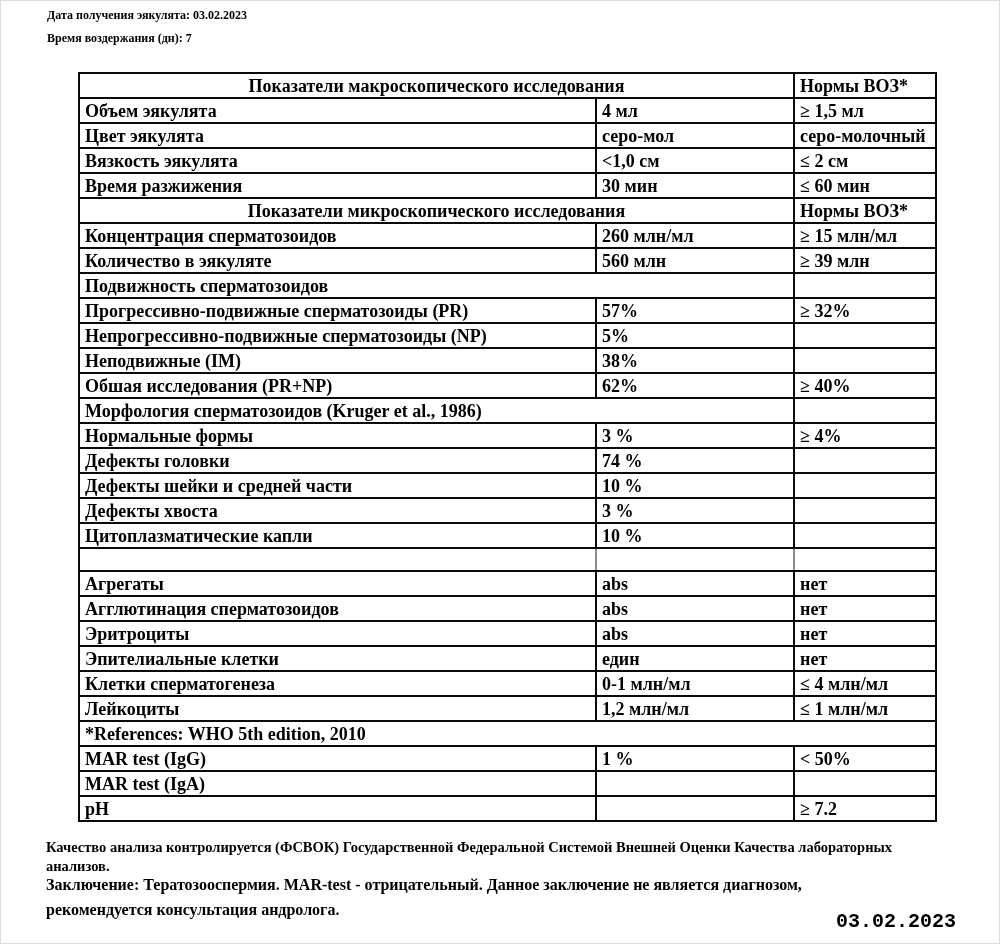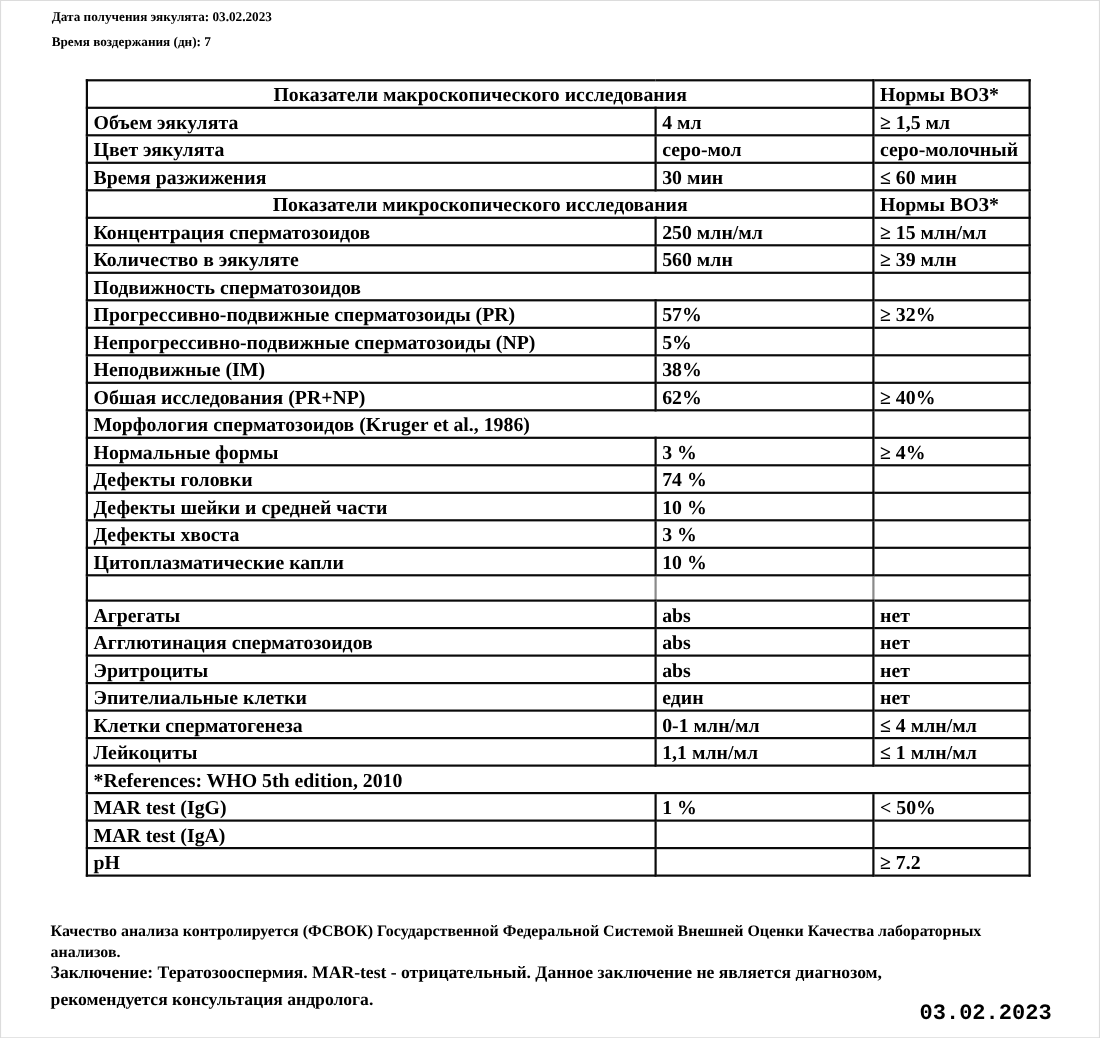--- a/index.html
+++ b/index.html
@@ -64,31 +64,36 @@
           <td class="cell-param">Объем эякулята</td>
           <td class="cell-value">4 мл</td>
           <td class="cell-norm">≥ 1,5 мл</td>
         </tr>
         <tr class="row-data">
           <td class="cell-param">Цвет эякулята</td>
           <td class="cell-value">серо-мол</td>
           <td class="cell-norm">серо-молочный</td>
         </tr>
         <tr class="row-data">
+          <td class="cell-param">Вязкость эякулята</td>
+          <td class="cell-value">&lt;1,0 см</td>
+          <td class="cell-norm">≤ 2 см</td>
+        </tr>
+        <tr class="row-data">
           <td class="cell-param">Время разжижения</td>
           <td class="cell-value">30 мин</td>
           <td class="cell-norm">≤ 60 мин</td>
         </tr>
         <tr class="row-section">
           <td class="cell-section" colspan="2">Показатели микроскопического исследования</td>
           <td class="cell-norm">Нормы ВОЗ*</td>
         </tr>
         <tr class="row-data">
           <td class="cell-param">Концентрация сперматозоидов</td>
-          <td class="cell-value">250 млн/мл</td>
+          <td class="cell-value">260 млн/мл</td>
           <td class="cell-norm">≥ 15 млн/мл</td>
         </tr>
         <tr class="row-data">
           <td class="cell-param">Количество в эякуляте</td>
           <td class="cell-value">560  млн</td>
           <td class="cell-norm">≥ 39 млн</td>
         </tr>
         <tr class="row-span2">
           <td class="cell-param" colspan="2">Подвижность сперматозоидов</td>
           <td class="cell-norm"></td>
@@ -167,21 +172,21 @@
           <td class="cell-value">един</td>
           <td class="cell-norm">нет</td>
         </tr>
         <tr class="row-data">
           <td class="cell-param">Клетки сперматогенеза</td>
           <td class="cell-value">0-1 млн/мл</td>
           <td class="cell-norm">≤ 4 млн/мл</td>
         </tr>
         <tr class="row-data">
           <td class="cell-param">Лейкоциты</td>
-          <td class="cell-value">1,1 млн/мл</td>
+          <td class="cell-value">1,2 млн/мл</td>
           <td class="cell-norm">≤ 1 млн/мл</td>
         </tr>
         <tr class="row-full">
           <td class="cell-param" colspan="3">*References: WHO 5th edition, 2010</td>
         </tr>
         <tr class="row-data">
           <td class="cell-param">MAR test (IgG)</td>
           <td class="cell-value">1 %</td>
           <td class="cell-norm">&lt; 50%</td>
         </tr>

